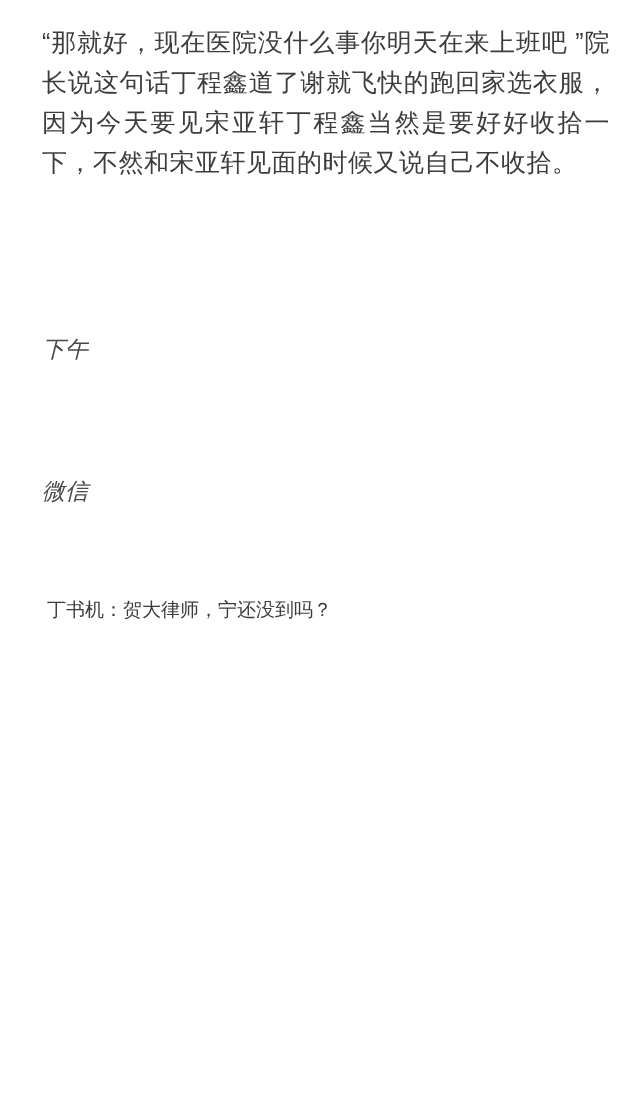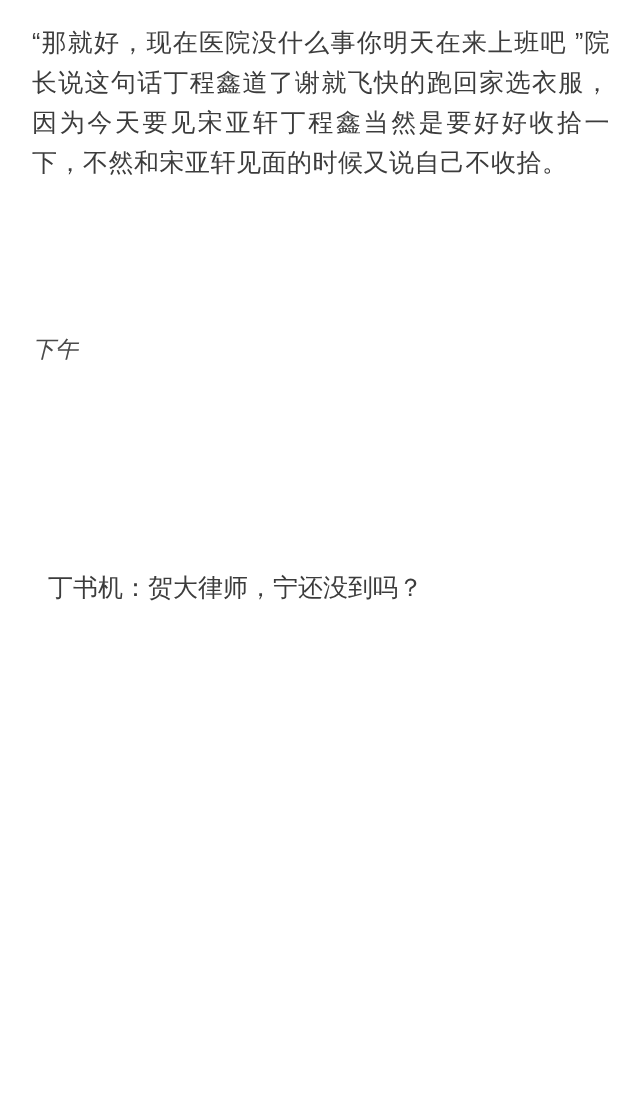--- a/index.html
+++ b/index.html
@@ -11,21 +11,21 @@
     width: 640px;
     height: 1102px;
     font-family: "Liberation Sans", "DejaVu Sans", sans-serif;
     color: #3b3b3b;
     overflow: hidden;
   }
   .page {
     width: 640px;
     height: 1102px;
     box-sizing: border-box;
-    padding: 22px 30px 0 32px;
+    padding: 22px 30px 0 42px;
     background: #ffffff;
     position: relative;
   }
   .para {
     font-size: 25px;
     line-height: 40px;
     color: #3c3c3c;
     letter-spacing: 0.5px;
     text-align: justify;
     margin: 0;
@@ -37,42 +37,43 @@
     color: #4a4a4a;
     margin: 0;
     font-style: italic;
   }
   .spacer-lg { height: 150px; }
   .spacer-md { height: 86px; }
   .spacer-sm { height: 36px; }
   .spacer-xs { height: 22px; }
   .spacer-chat { height: 78px; }
   .chat-line {
-    font-size: 25px;
+    font-size: 19px;
     line-height: 38px;
     color: #3c3c3c;
-    margin: 16px;
+    margin: 5px;
   }
 </style>
 </head>
 <body>
 
 <div class="page">
 
   <p class="para">“那就好，现在医院没什么事你明天在来上班吧 ”院长说这句话丁程鑫道了谢就飞快的跑回家选衣服，因为今天要见宋亚轩丁程鑫当然是要好好收拾一下，不然和宋亚轩见面的时候又说自己不收拾。</p>
 
   <div class="spacer-lg"></div>
 
   <p class="label">下午</p>
 
   <div class="spacer-xs"></div>
 
 
   <div class="spacer-md"></div>
 
+  <p class="label">微信</p>
 
   <div class="spacer-chat"></div>
 
   <p class="chat-line">丁书机：贺大律师，宁还没到吗？</p>
 
   <div class="spacer-chat"></div>
   <div class="spacer-sm"></div>
 
 
 </div>

